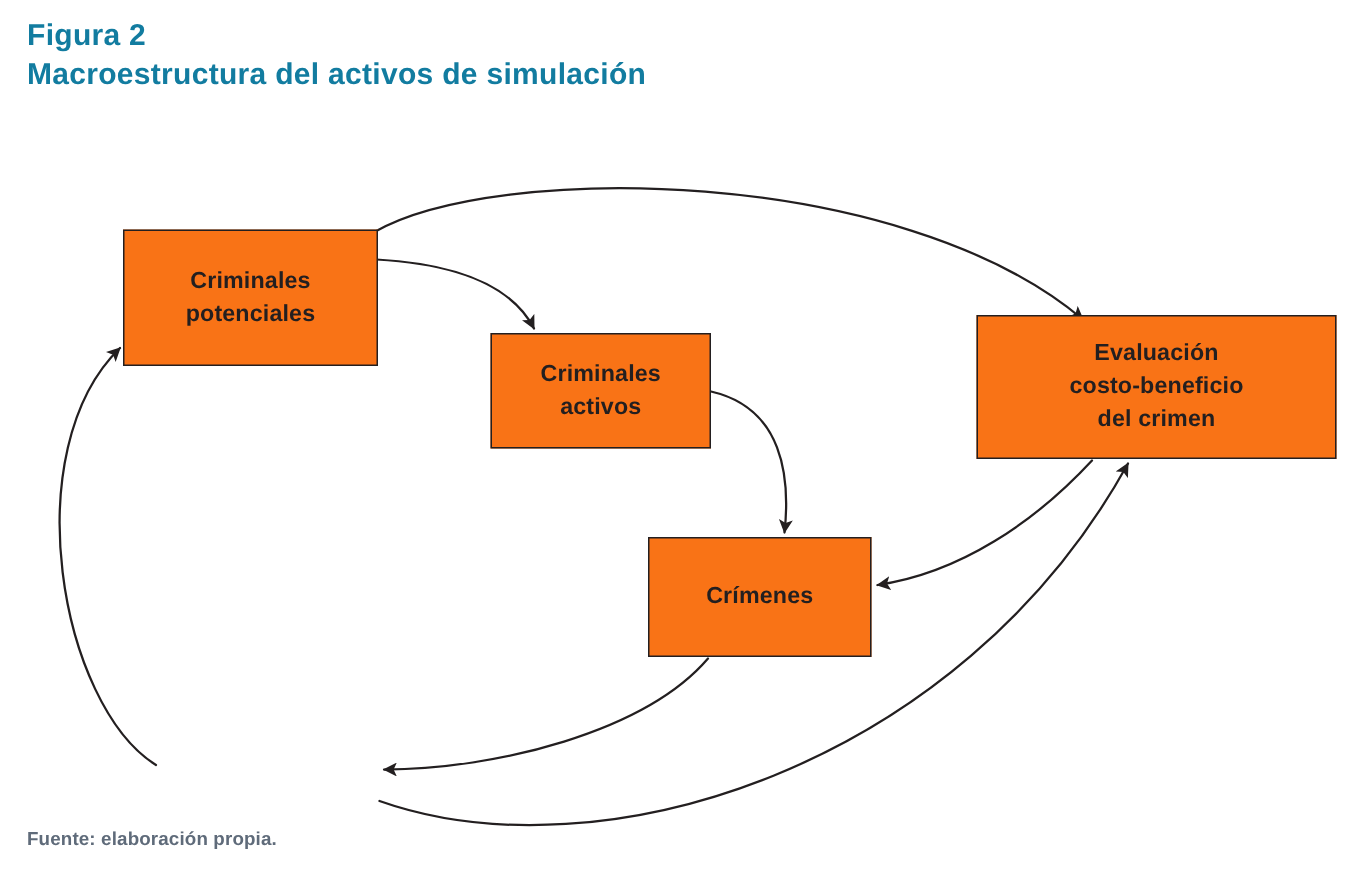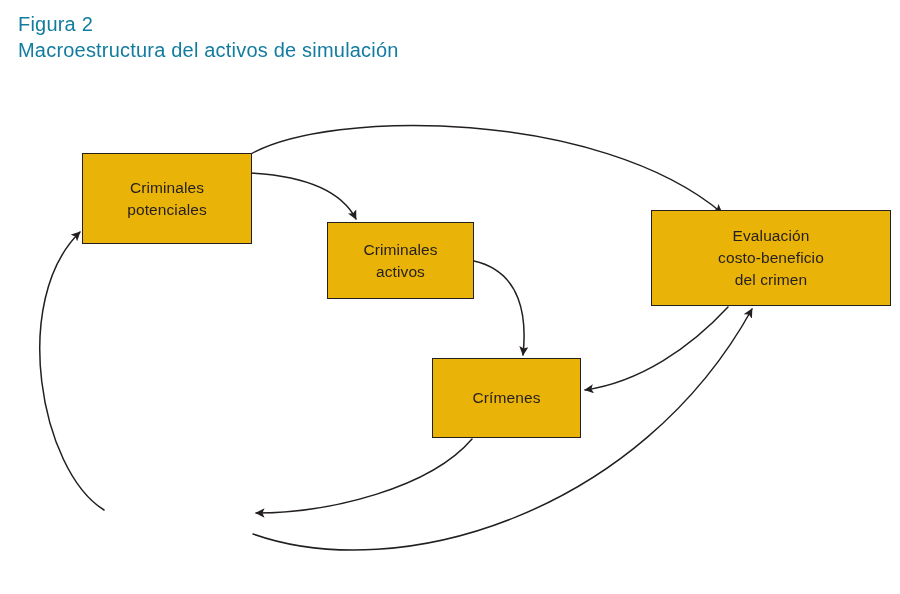--- a/index.html
+++ b/index.html
@@ -12,20 +12,21 @@
     height: 594px;
     font-family: "Liberation Sans", sans-serif;
     color: #231f20;
     overflow: hidden;
     position: relative;
   }
   #figure-root {
     position: relative;
     width: 900px;
     height: 524px;
+    font-weight: bold;
   }
   .fig-title-block {
     position: absolute;
     left: 18px;
     top: 12px;
     line-height: 1.28;
   }
   .fig-label {
     font-size: 20px;
     color: #127ca0;
@@ -50,21 +51,21 @@
   #diagram-canvas {
     position: absolute;
     left: 0;
     top: 0;
     width: 900px;
     height: 594px;
   }
   .node-box {
     position: absolute;
     box-sizing: border-box;
-    background: #eab308;
+    background: #f97316;
     border: 1.6px solid #231f20;
     display: flex;
     align-items: center;
     justify-content: center;
     text-align: center;
     font-size: 15.5px;
     line-height: 1.42;
     color: #231f20;
     white-space: pre-line;
     letter-spacing: 0.1px;
@@ -115,14 +116,15 @@
   <div class="node-box" id="node-criminales-activos">Criminales
 activos</div>
 
   <div class="node-box" id="node-crimenes">Crímenes</div>
 
   <div class="node-box" id="node-evaluacion">Evaluación
 costo-beneficio
 del crimen</div>
 
 
+  <div class="fig-source">Fuente: elaboración propia.</div>
 
 </div>
 
 </body></html>

